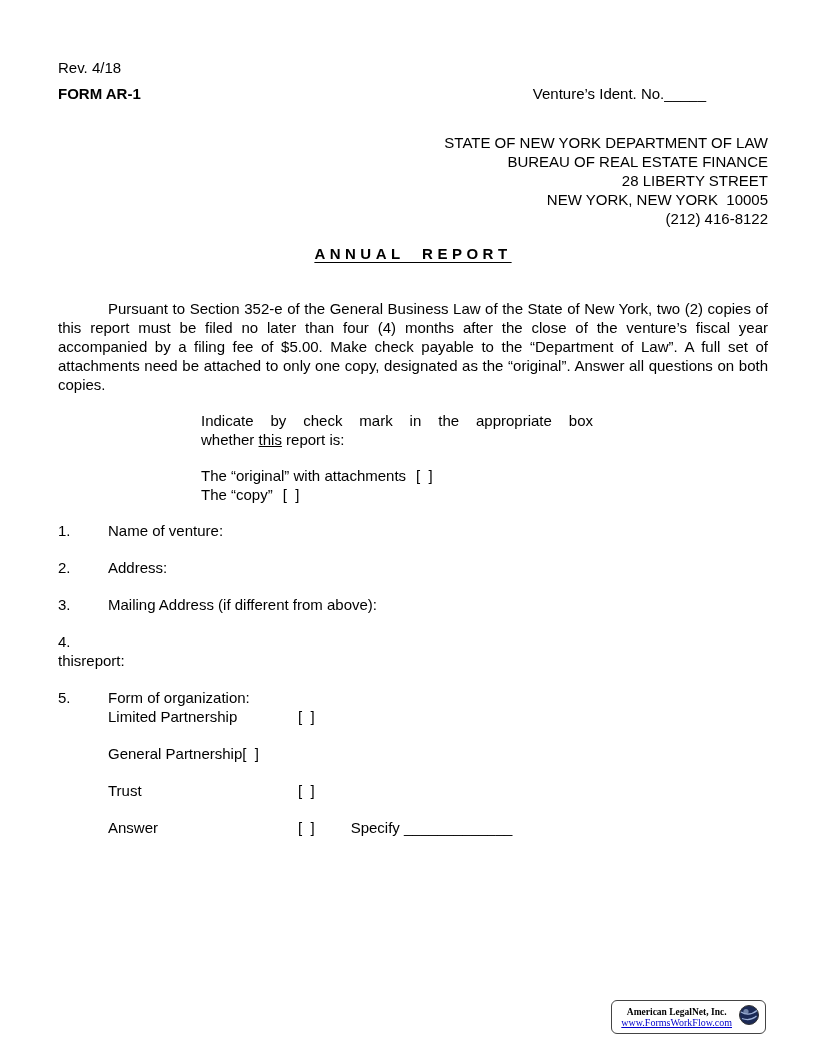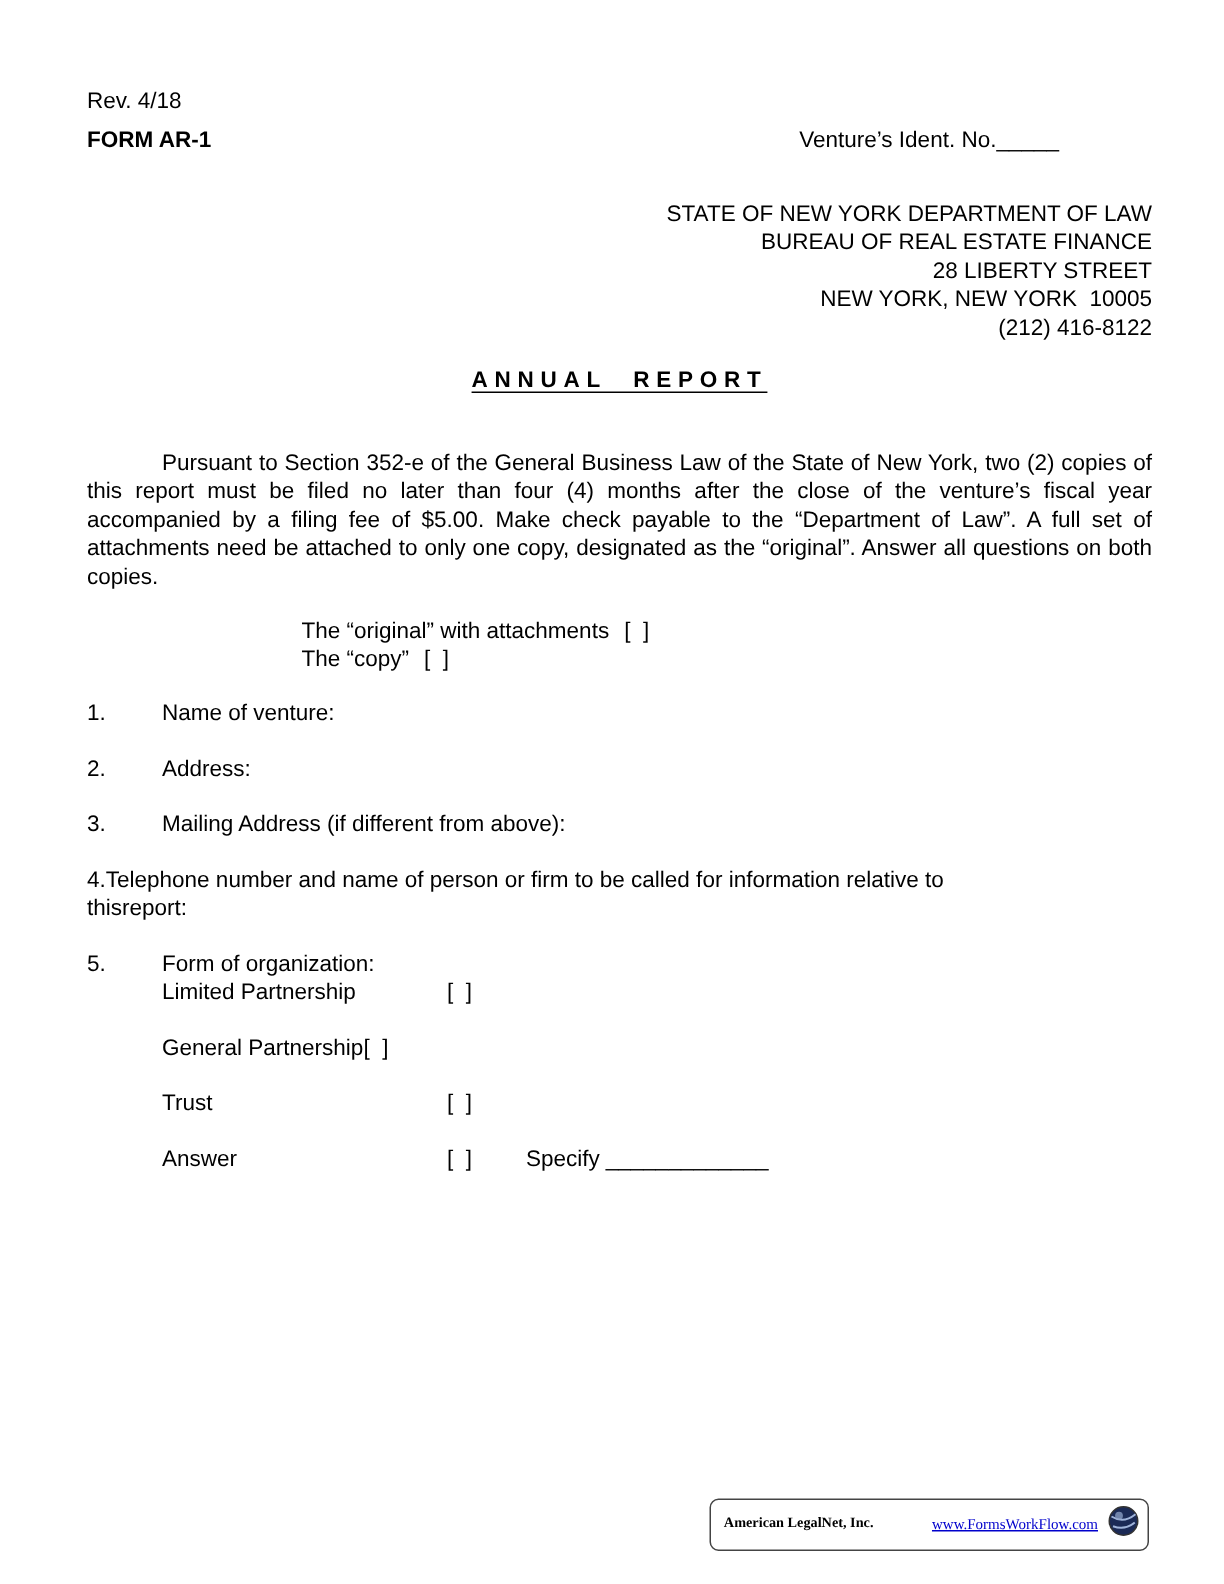--- a/index.html
+++ b/index.html
@@ -43,22 +43,22 @@
   .org-options{margin-left:50px;}
   .org-option + .org-option{margin-top:18px;}
   .org-label{display:inline-block;width:190px;}
   .org-label.tight{width:auto;}
   .specify-label{margin-left:36px;}
   .specify-blank{margin-left:4px;}
 
   .footer-badge{position:absolute;right:50px;bottom:22px;
     border:1.5px solid #444;border-radius:6px;background:#fff;
     display:flex;align-items:center;gap:6px;padding:3px 5px 3px 9px;}
-  .badge-text{display:flex;flex-direction:row;align-items:center;
-    font-family:"Liberation Serif","DejaVu Serif",serif;gap:39px;}
+  .badge-text{display:flex;flex-direction:column;align-items:center;
+    font-family:"Liberation Serif","DejaVu Serif",serif;}
   .badge-company{font-weight:bold;font-size:9.5px;line-height:11px;}
   .badge-link{font-size:10px;line-height:10px;color:#0000cc;text-decoration:underline;}
 </style>
 </head>
 <body>
 
 <div class="page">
 
   <div class="rev-line">Rev. 4/18</div>
 
@@ -74,20 +74,24 @@
     <div>NEW YORK, NEW YORK  10005</div>
     <div>(212) 416-8122</div>
   </div>
 
   <div class="report-title">
     <span>ANNUAL REPORT</span>
   </div>
 
   <p class="intro">Pursuant to Section 352-e of the General Business Law of the State of New York, two (2) copies of this report must be filed no later than four (4) months after the close of the venture’s fiscal year accompanied by a filing fee of $5.00.  Make check payable to the “Department of Law”.  A full set of attachments need be attached to only one copy, designated as the “original”.  Answer all questions on both copies.</p>
 
+  <div class="indicate">
+    <div class="just-line">Indicate by check mark in the appropriate box</div>
+    <div><span>whether </span><span class="u">this</span><span> report is:</span></div>
+  </div>
 
   <div class="copies">
     <div class="copy-line">
       <span>The “original” with attachments</span><span class="box">[  ]</span>
     </div>
     <div class="copy-line">
       <span>The “copy”</span><span class="box">[  ]</span>
     </div>
   </div>
 
@@ -102,21 +106,20 @@
   </div>
 
   <div class="item">
     <span class="num">3.</span>
     <span class="itext">Mailing Address (if different from above):</span>
   </div>
 
   <div class="item4-block">
     <div class="row">
       <span class="num">4.</span>
-      <div class="itext just-last">Telephone number and name of person or firm to be called for information relative to</div>
     </div>
     <div class="row">
       <span class="num">this</span>
       <div class="itext">report:</div>
     </div>
   </div>
 
   <div class="item item5">
     <span class="num">5.</span>
     <span class="itext org-heading">Form of organization:</span>

